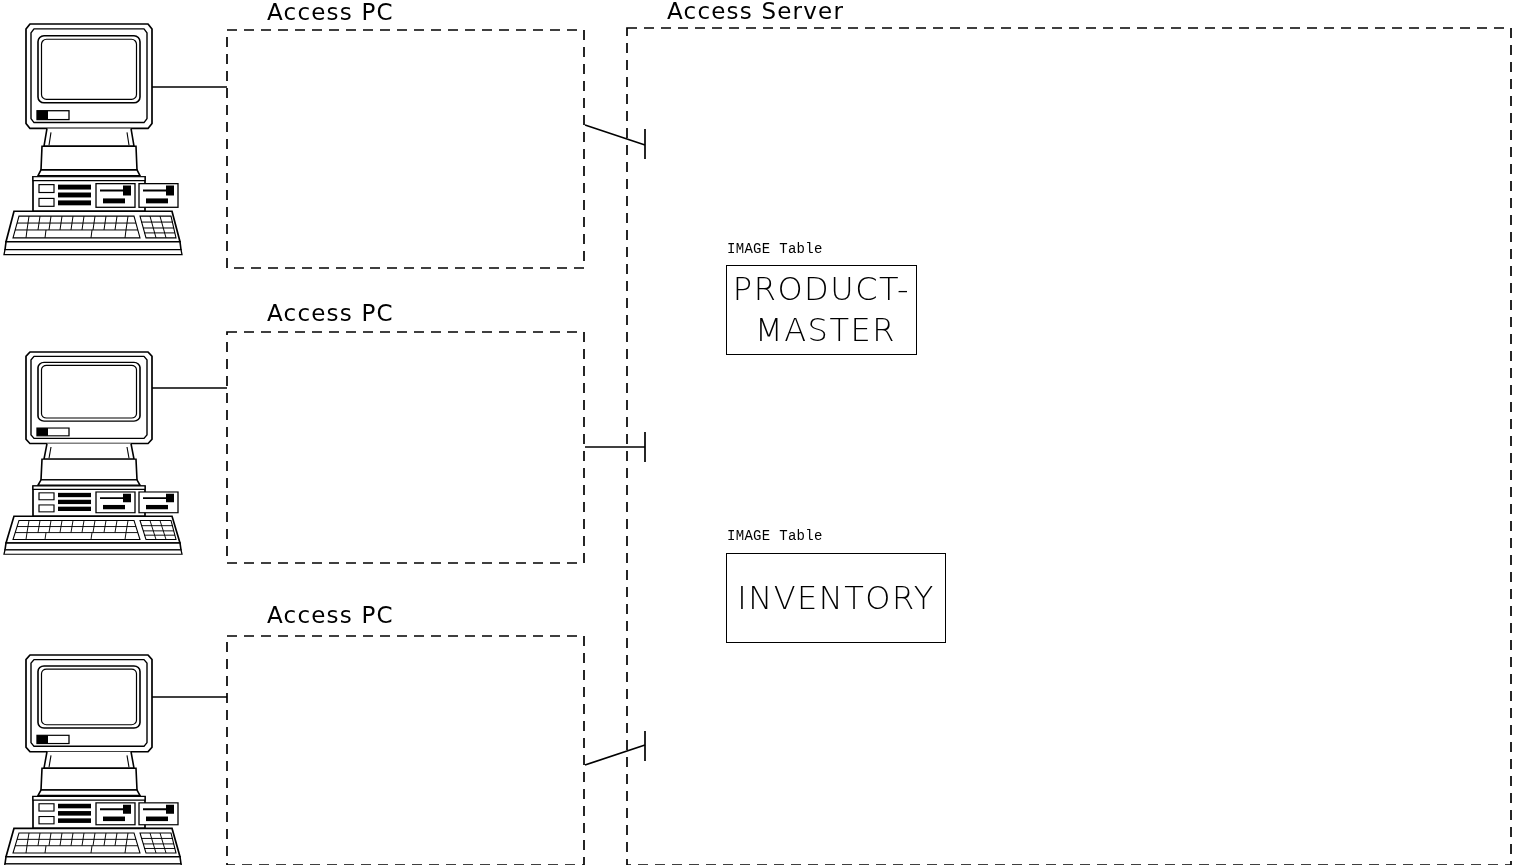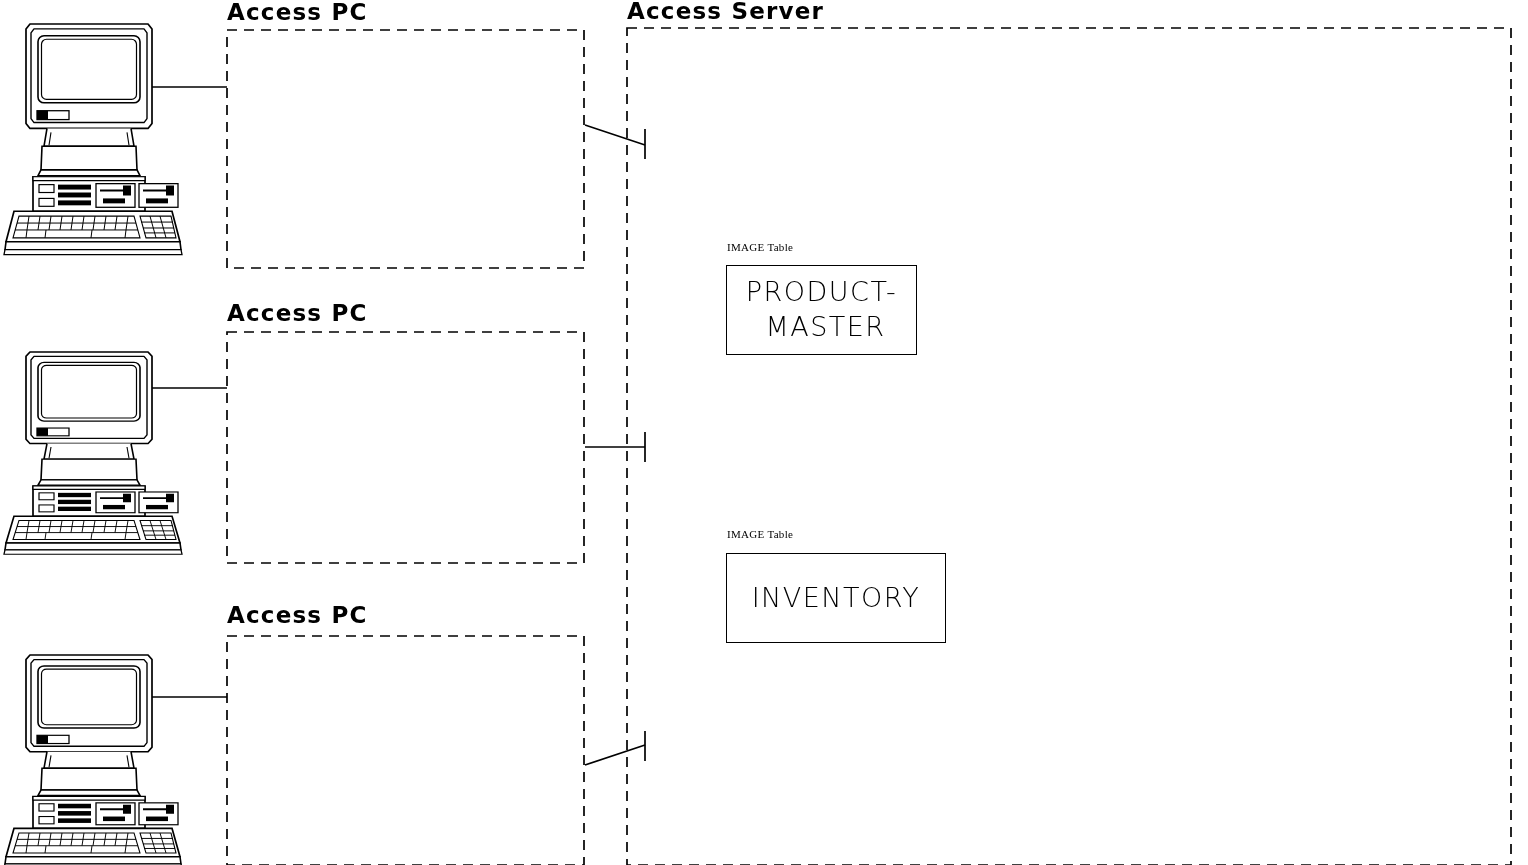--- a/index.html
+++ b/index.html
@@ -25,43 +25,44 @@
     overflow: visible;
   }
   .zone-label {
     position: absolute;
     font-family: "DejaVu Sans", sans-serif;
     font-size: 23px;
     letter-spacing: 1.2px;
     color: #000000;
     white-space: nowrap;
     line-height: 1;
-    font-weight: 700;
+    font-weight: 400;
+    margin-left: 40px;
   }
   .table-caption {
     position: absolute;
-    font-family: Liberation Serif, serif;
-    font-size: 11px;
+    font-family: Liberation Mono, monospace;
+    font-size: 14px;
     letter-spacing: 0.3px;
     color: #000000;
     white-space: nowrap;
     line-height: 1;
   }
   .table-box {
     position: absolute;
     box-sizing: border-box;
     border: 1.6px solid #000000;
     background: transparent;
     display: flex;
     align-items: center;
     justify-content: center;
   }
   .table-box-text {
     font-family: "DejaVu Sans", sans-serif;
-    font-size: 27px;
+    font-size: 32px;
     letter-spacing: 1.5px;
     color: #000000;
     text-align: center;
     line-height: 1.28;
     font-weight: 300;
   }
 </style>
 </head>
 <body>
 

